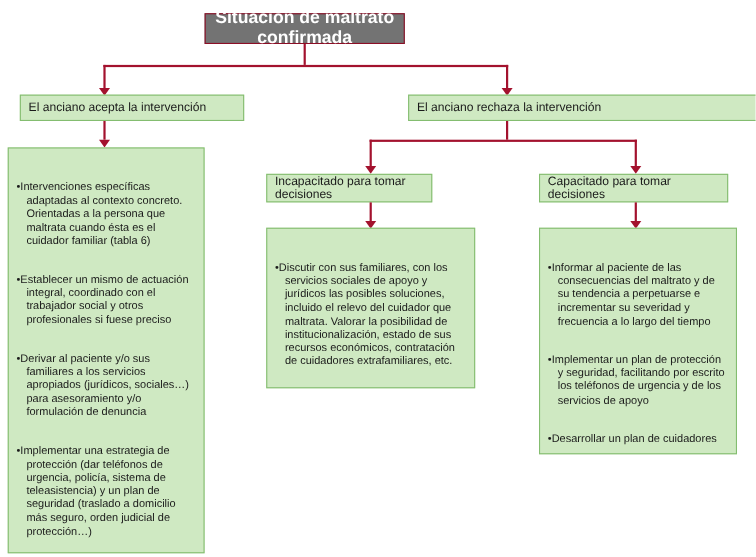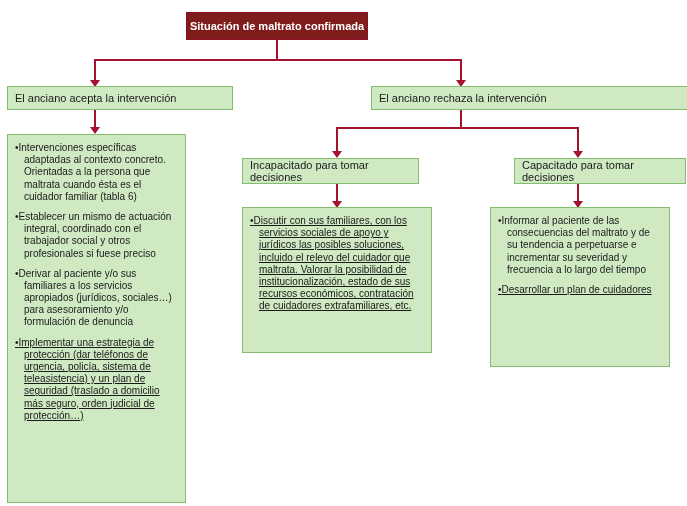--- a/index.html
+++ b/index.html
@@ -16,29 +16,29 @@
 
   .node {
     position: absolute;
     background: #cfe9c2;
     border: 1px solid #84bd70;
     font-size: 11px;
     color: #1a1a1a;
   }
 
   .root-node {
-    background: #7f1d1d;
+    background: #737373;
     border: 1px solid #8c0e26;
     color: #ffffff;
     font-weight: bold;
     display: flex;
     align-items: center;
     justify-content: center;
     text-align: center;
-    font-size: 11px;
+    font-size: 16px;
   }
 
   .header-node {
     display: flex;
     align-items: center;
     padding: 0 7px;
   }
 
   .list-node {
     padding: 7px 6px 6px 7px;
@@ -48,22 +48,23 @@
 
   ul.actions {
     margin: 0;
     padding: 0;
     list-style: none;
   }
   ul.actions li {
     padding-left: 9px;
     text-indent: -9px;
     margin-bottom: 8px;
+    margin-top: 23px;
   }
-  ul.actions li:last-child { margin-bottom: 0; text-decoration: underline; }
+  ul.actions li:last-child { margin-bottom: 0; }
   ul.actions li::before { content: "\2022 "; }
 
   .line {
     position: absolute;
     background: #a3122e;
   }
   .arrowhead {
     position: absolute;
     width: 0;
     height: 0;
@@ -79,21 +80,21 @@
 
   <div class="root-node" style="left:186px; top:12px; width:182px; height:28px; position:absolute;">Situación de maltrato confirmada</div>
 
   <div class="line" style="left:276px; top:40px; width:2px; height:19px;"></div>
   <div class="line" style="left:94px; top:59px; width:368px; height:2px;"></div>
   <div class="line" style="left:94px; top:59px; width:2px; height:21px;"></div>
   <div class="arrowhead" style="left:90px; top:80px;"></div>
   <div class="line" style="left:460px; top:59px; width:2px; height:21px;"></div>
   <div class="arrowhead" style="left:456px; top:80px;"></div>
 
-  <div class="node header-node" style="left:7px; top:86px; width:226px; height:24px;">
+  <div class="node header-node" style="left:18px; top:86px; width:204px; height:24px;">
     <span>El anciano acepta la intervención</span>
   </div>
   <div class="node header-node" style="left:371px; top:86px; width:320px; height:24px;">
     <span>El anciano rechaza la intervención</span>
   </div>
 
   <div class="line" style="left:94px; top:110px; width:2px; height:17px;"></div>
   <div class="arrowhead" style="left:90px; top:127px;"></div>
 
   <div class="node list-node" style="left:7px; top:134px; width:179px; min-height:369px;">
@@ -105,38 +106,39 @@
     </ul>
   </div>
 
   <div class="line" style="left:460px; top:110px; width:2px; height:17px;"></div>
   <div class="line" style="left:336px; top:127px; width:243px; height:2px;"></div>
   <div class="line" style="left:336px; top:127px; width:2px; height:24px;"></div>
   <div class="arrowhead" style="left:332px; top:151px;"></div>
   <div class="line" style="left:577px; top:127px; width:2px; height:24px;"></div>
   <div class="arrowhead" style="left:573px; top:151px;"></div>
 
-  <div class="node header-node" style="left:242px; top:158px; width:177px; height:26px;">
+  <div class="node header-node" style="left:242px; top:158px; width:151px; height:26px;">
     <span>Incapacitado para tomar decisiones</span>
   </div>
-  <div class="node header-node" style="left:514px; top:158px; width:172px; height:26px;">
+  <div class="node header-node" style="left:490px; top:158px; width:172px; height:26px;">
     <span>Capacitado para tomar decisiones</span>
   </div>
 
   <div class="line" style="left:336px; top:184px; width:2px; height:17px;"></div>
   <div class="arrowhead" style="left:332px; top:201px;"></div>
   <div class="line" style="left:577px; top:184px; width:2px; height:17px;"></div>
   <div class="arrowhead" style="left:573px; top:201px;"></div>
 
   <div class="node list-node" style="left:242px; top:207px; width:190px; min-height:146px;">
     <ul class="actions">
       <li>Discutir con sus familiares, con los servicios sociales de apoyo y jurídicos las posibles soluciones, incluido el relevo del cuidador que maltrata. Valorar la posibilidad de institucionalización, estado de sus recursos económicos, contratación de cuidadores extrafamiliares, etc.</li>
     </ul>
   </div>
 
   <div class="node list-node" style="left:490px; top:207px; width:180px; min-height:160px;">
     <ul class="actions">
       <li>Informar al paciente de las consecuencias del maltrato y de su tendencia a perpetuarse e incrementar su severidad y frecuencia a lo largo del tiempo</li>
+      <li>Implementar un plan de protección y seguridad, facilitando por escrito los teléfonos de urgencia y de los servicios de apoyo</li>
       <li>Desarrollar un plan de cuidadores</li>
     </ul>
   </div>
 
 </div>
 
 </body></html>

